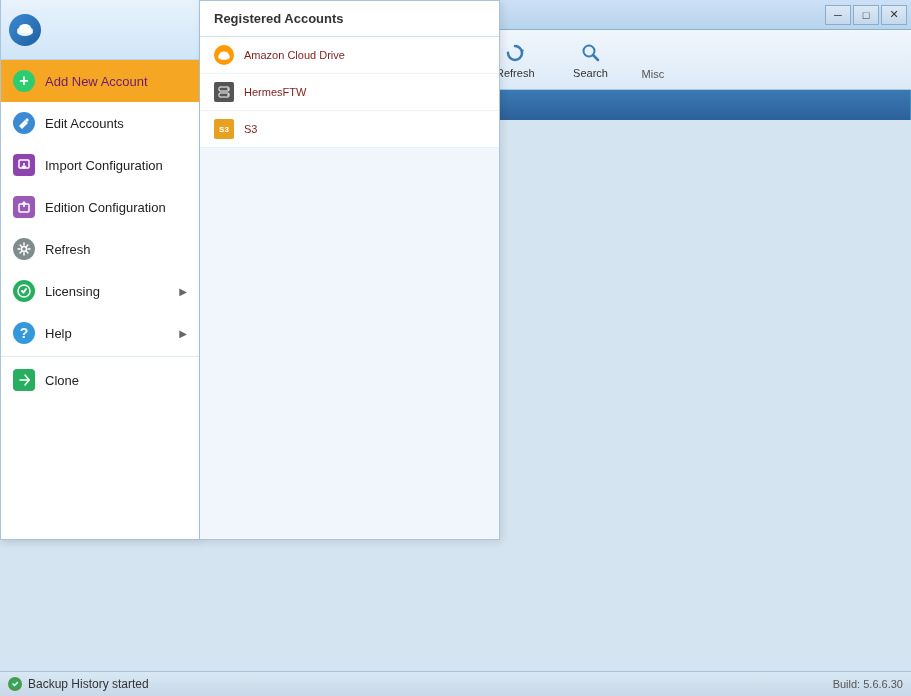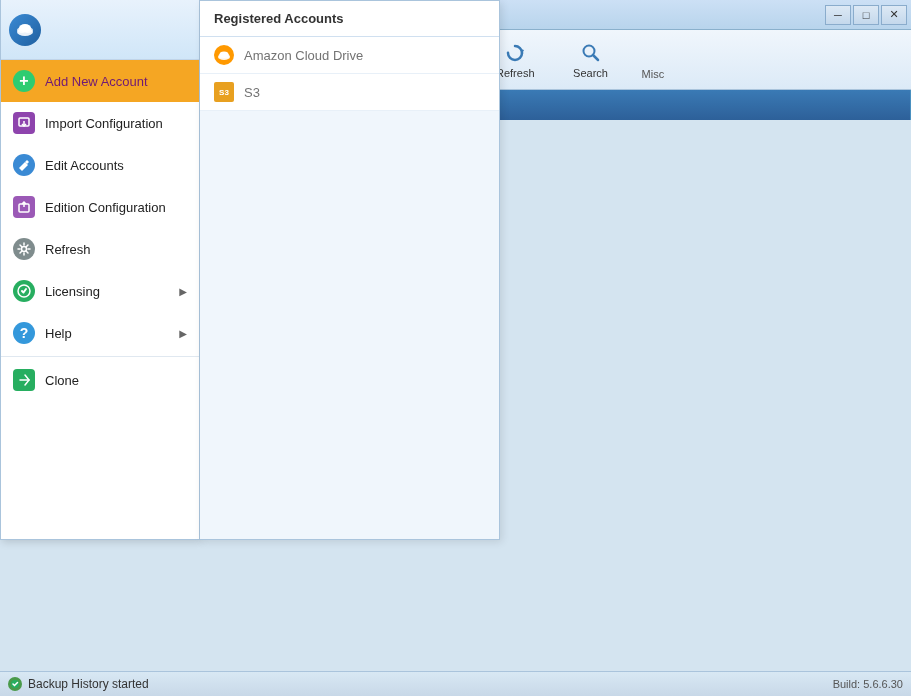--- a/index.html
+++ b/index.html
@@ -312,22 +312,22 @@
       border-bottom: 1px solid #e8f0f8;
     }
     .submenu-item-icon {
       width: 20px;
       height: 20px;
       display: flex;
       align-items: center;
       justify-content: center;
     }
     .submenu-item-label {
-      font-size: 13px;
-      color: #737373;
+      font-size: 11px;
+      color: #7f1d1d;
     }
 
     
     .icon-add {
       width: 22px; height: 22px;
       background: #2ecc71;
       border-radius: 50%;
       display: flex; align-items: center; justify-content: center;
       color: white; font-size: 16px; font-weight: bold;
     }
@@ -617,41 +617,41 @@
 
     <div class="menu-item active">
       <div class="menu-item-icon">
         <div class="icon-add">+</div>
       </div>
       <span class="menu-item-label">Add New Account</span>
     </div>
 
     <div class="menu-item">
       <div class="menu-item-icon">
+        <div class="icon-edit">
+          <svg width="14" height="14" viewBox="0 0 14 14">
+            <path d="M2 10 L8 4 L11 7 L5 13 Z" fill="white"></path>
+            <path d="M8 4 L10 2 L12 4 L10 6 Z" fill="white"></path>
+          </svg>
+        </div>
+      </div>
+      <span class="menu-item-label">Edit Accounts</span>
+    </div>
+
+    <div class="menu-item">
+      <div class="menu-item-icon">
         <div class="icon-import">
           <svg width="14" height="14" viewBox="0 0 14 14">
             <rect x="2" y="2" width="10" height="8" rx="1" fill="none" stroke="white" stroke-width="1.5"></rect>
             <path d="M5 8 L7 10 L9 8" stroke="white" stroke-width="1.5" fill="none"></path>
             <line x1="7" y1="5" x2="7" y2="10" stroke="white" stroke-width="1.5"></line>
           </svg>
         </div>
       </div>
       <span class="menu-item-label">Import Configuration</span>
-    </div>
-
-    <div class="menu-item">
-      <div class="menu-item-icon">
-        <div class="icon-edit">
-          <svg width="14" height="14" viewBox="0 0 14 14">
-            <path d="M2 10 L8 4 L11 7 L5 13 Z" fill="white"></path>
-            <path d="M8 4 L10 2 L12 4 L10 6 Z" fill="white"></path>
-          </svg>
-        </div>
-      </div>
-      <span class="menu-item-label">Edit Accounts</span>
     </div>
 
     <div class="menu-item">
       <div class="menu-item-icon">
         <div class="icon-export">
           <svg width="14" height="14" viewBox="0 0 14 14">
             <rect x="2" y="4" width="10" height="8" rx="1" fill="none" stroke="white" stroke-width="1.5"></rect>
             <path d="M5 4 L7 2 L9 4" stroke="white" stroke-width="1.5" fill="none"></path>
             <line x1="7" y1="2" x2="7" y2="7" stroke="white" stroke-width="1.5"></line>
           </svg>
@@ -718,20 +718,33 @@
             <ellipse cx="7" cy="8" rx="6" ry="3" fill="white" opacity="0.9"></ellipse>
             <ellipse cx="5" cy="7" rx="3.5" ry="2.5" fill="white" opacity="0.8"></ellipse>
             <ellipse cx="9" cy="7" rx="3.5" ry="2.5" fill="white" opacity="0.8"></ellipse>
             <ellipse cx="7" cy="5.5" rx="4.5" ry="3" fill="white"></ellipse>
           </svg>
         </div>
       </div>
       <span class="submenu-item-label">Amazon Cloud Drive</span>
     </div>
 
+    <div class="submenu-item">
+      <div class="submenu-item-icon">
+        <div class="icon-server">
+          <svg width="14" height="14" viewBox="0 0 14 14">
+            <rect x="2" y="2" width="10" height="4" rx="1" fill="none" stroke="white" stroke-width="1"></rect>
+            <rect x="2" y="8" width="10" height="4" rx="1" fill="none" stroke="white" stroke-width="1"></rect>
+            <circle cx="11" cy="4" r="0.8" fill="white"></circle>
+            <circle cx="11" cy="10" r="0.8" fill="white"></circle>
+          </svg>
+        </div>
+      </div>
+      <span class="submenu-item-label">HermesFTW</span>
+    </div>
 
     <div class="submenu-item">
       <div class="submenu-item-icon">
         <div class="icon-s3" style="font-size:8px; font-weight:bold;">S3</div>
       </div>
       <span class="submenu-item-label">S3</span>
     </div>
   </div>
 </div>
 

